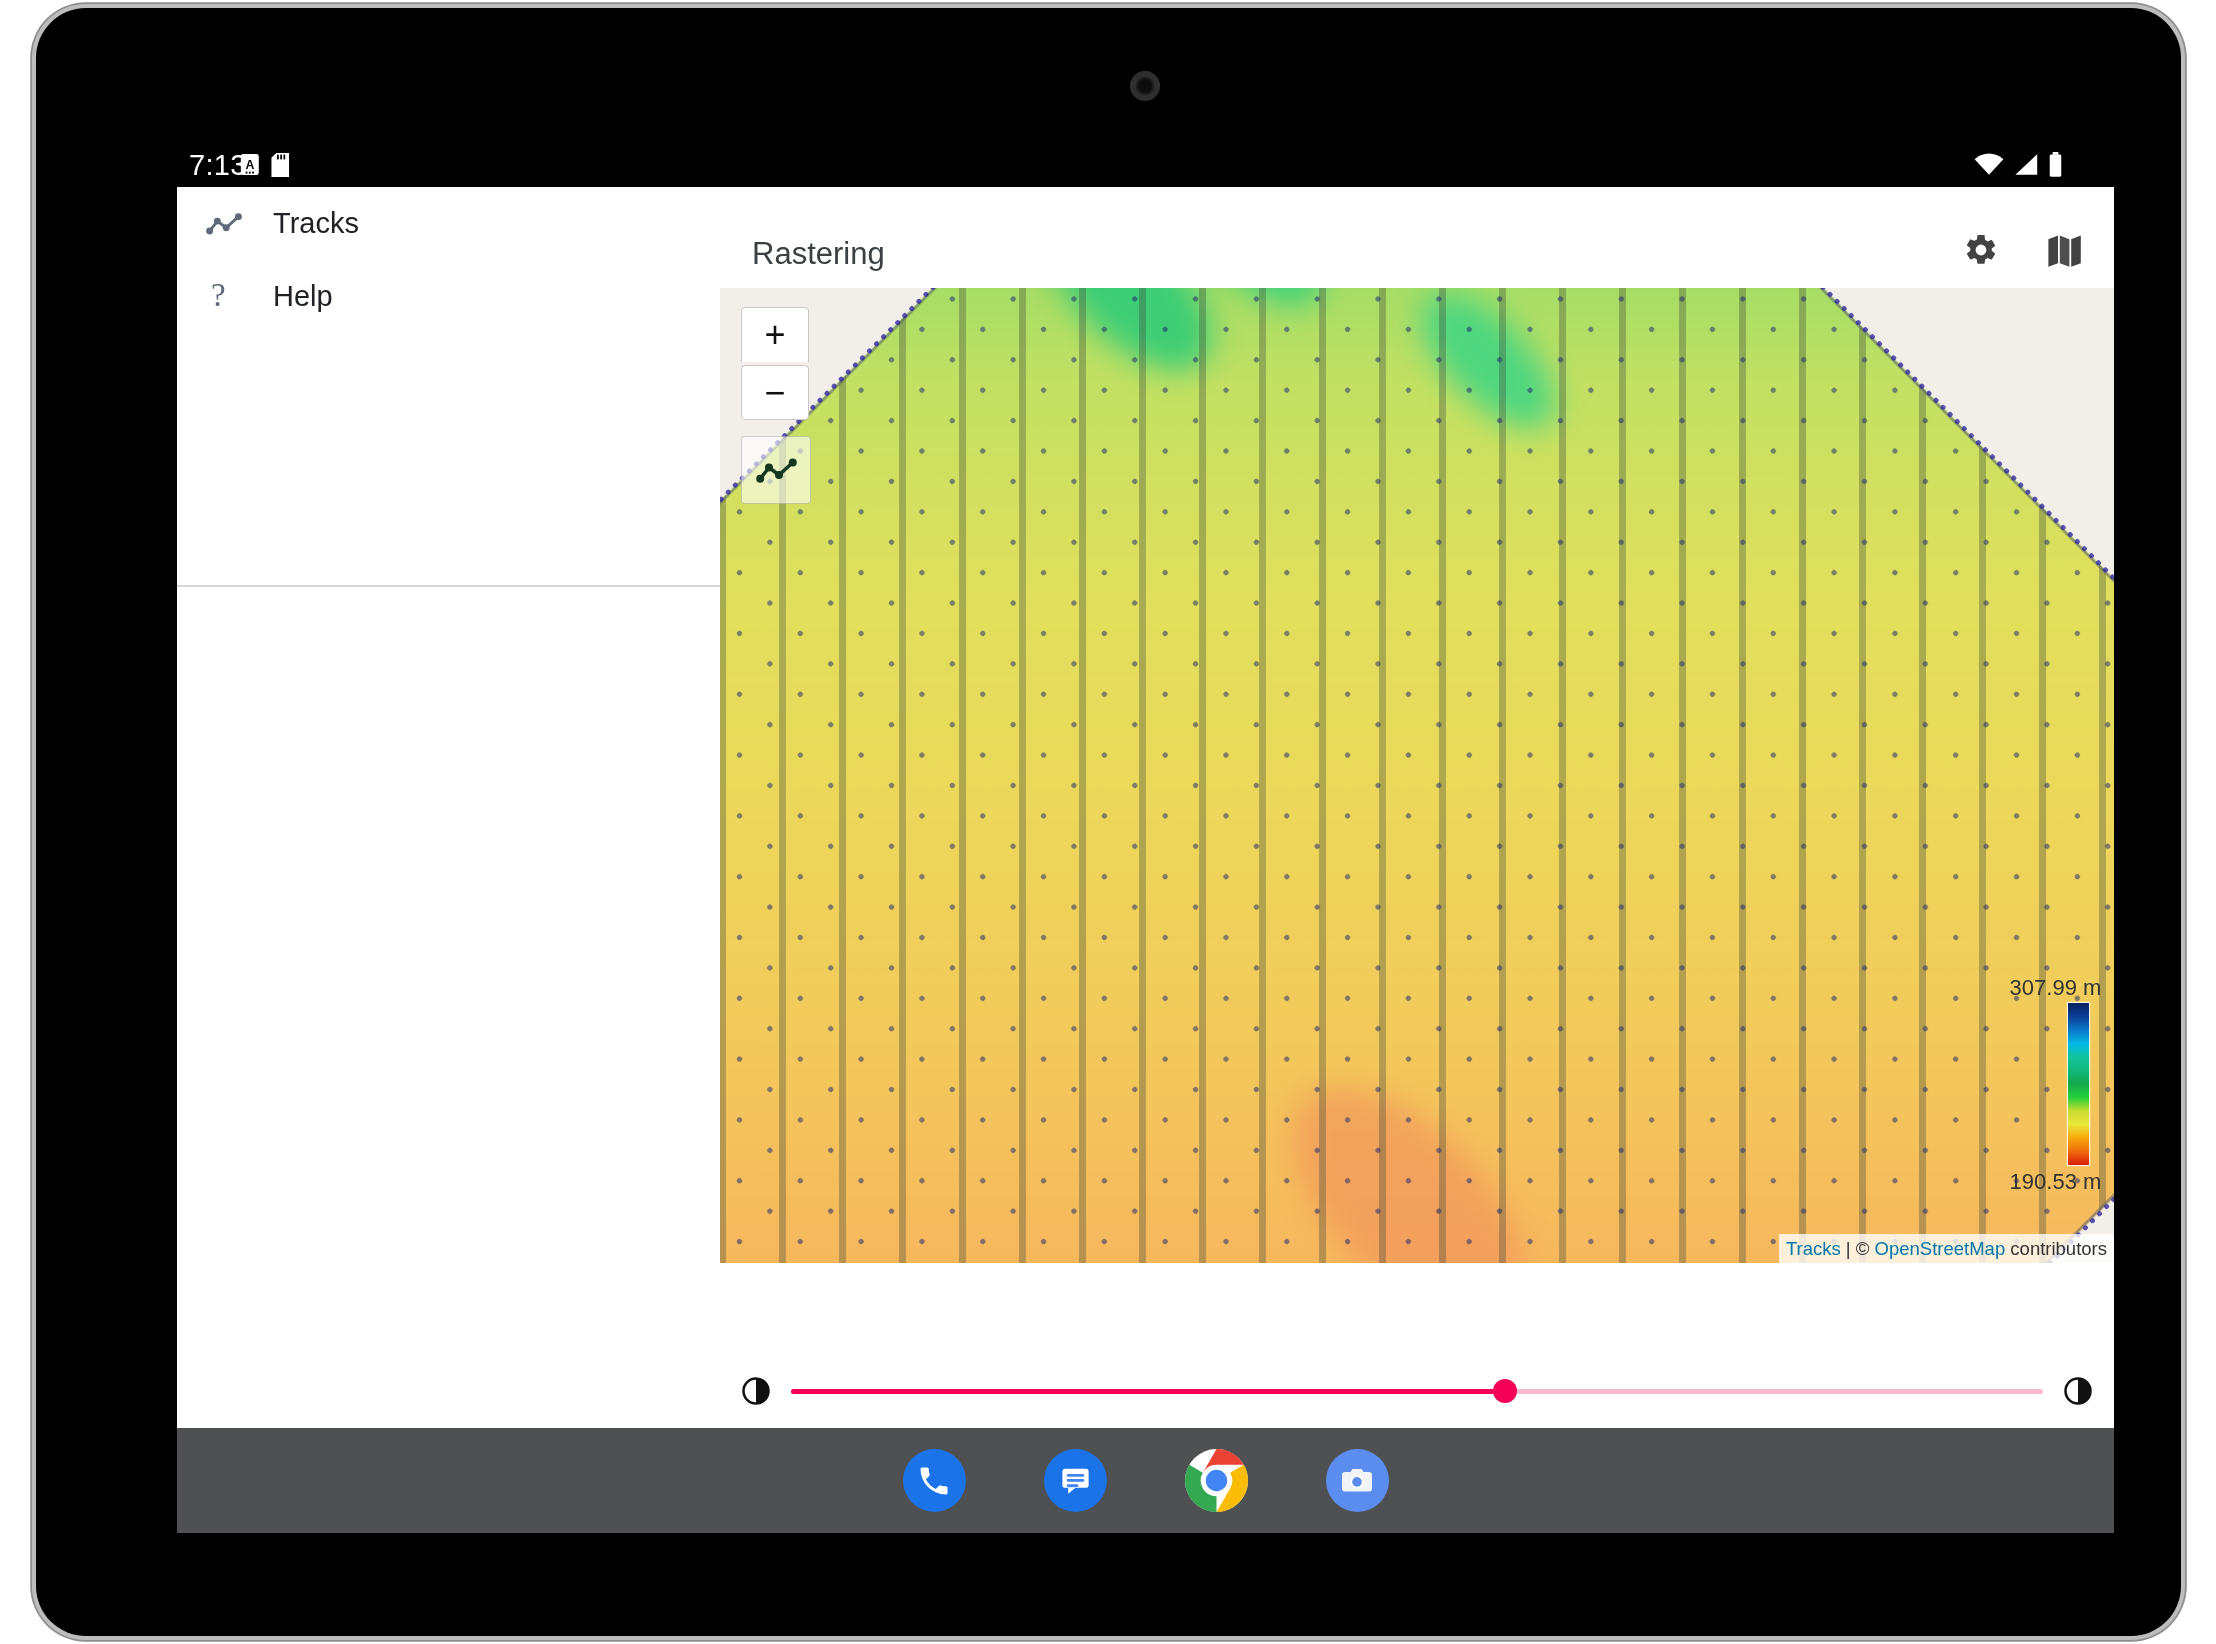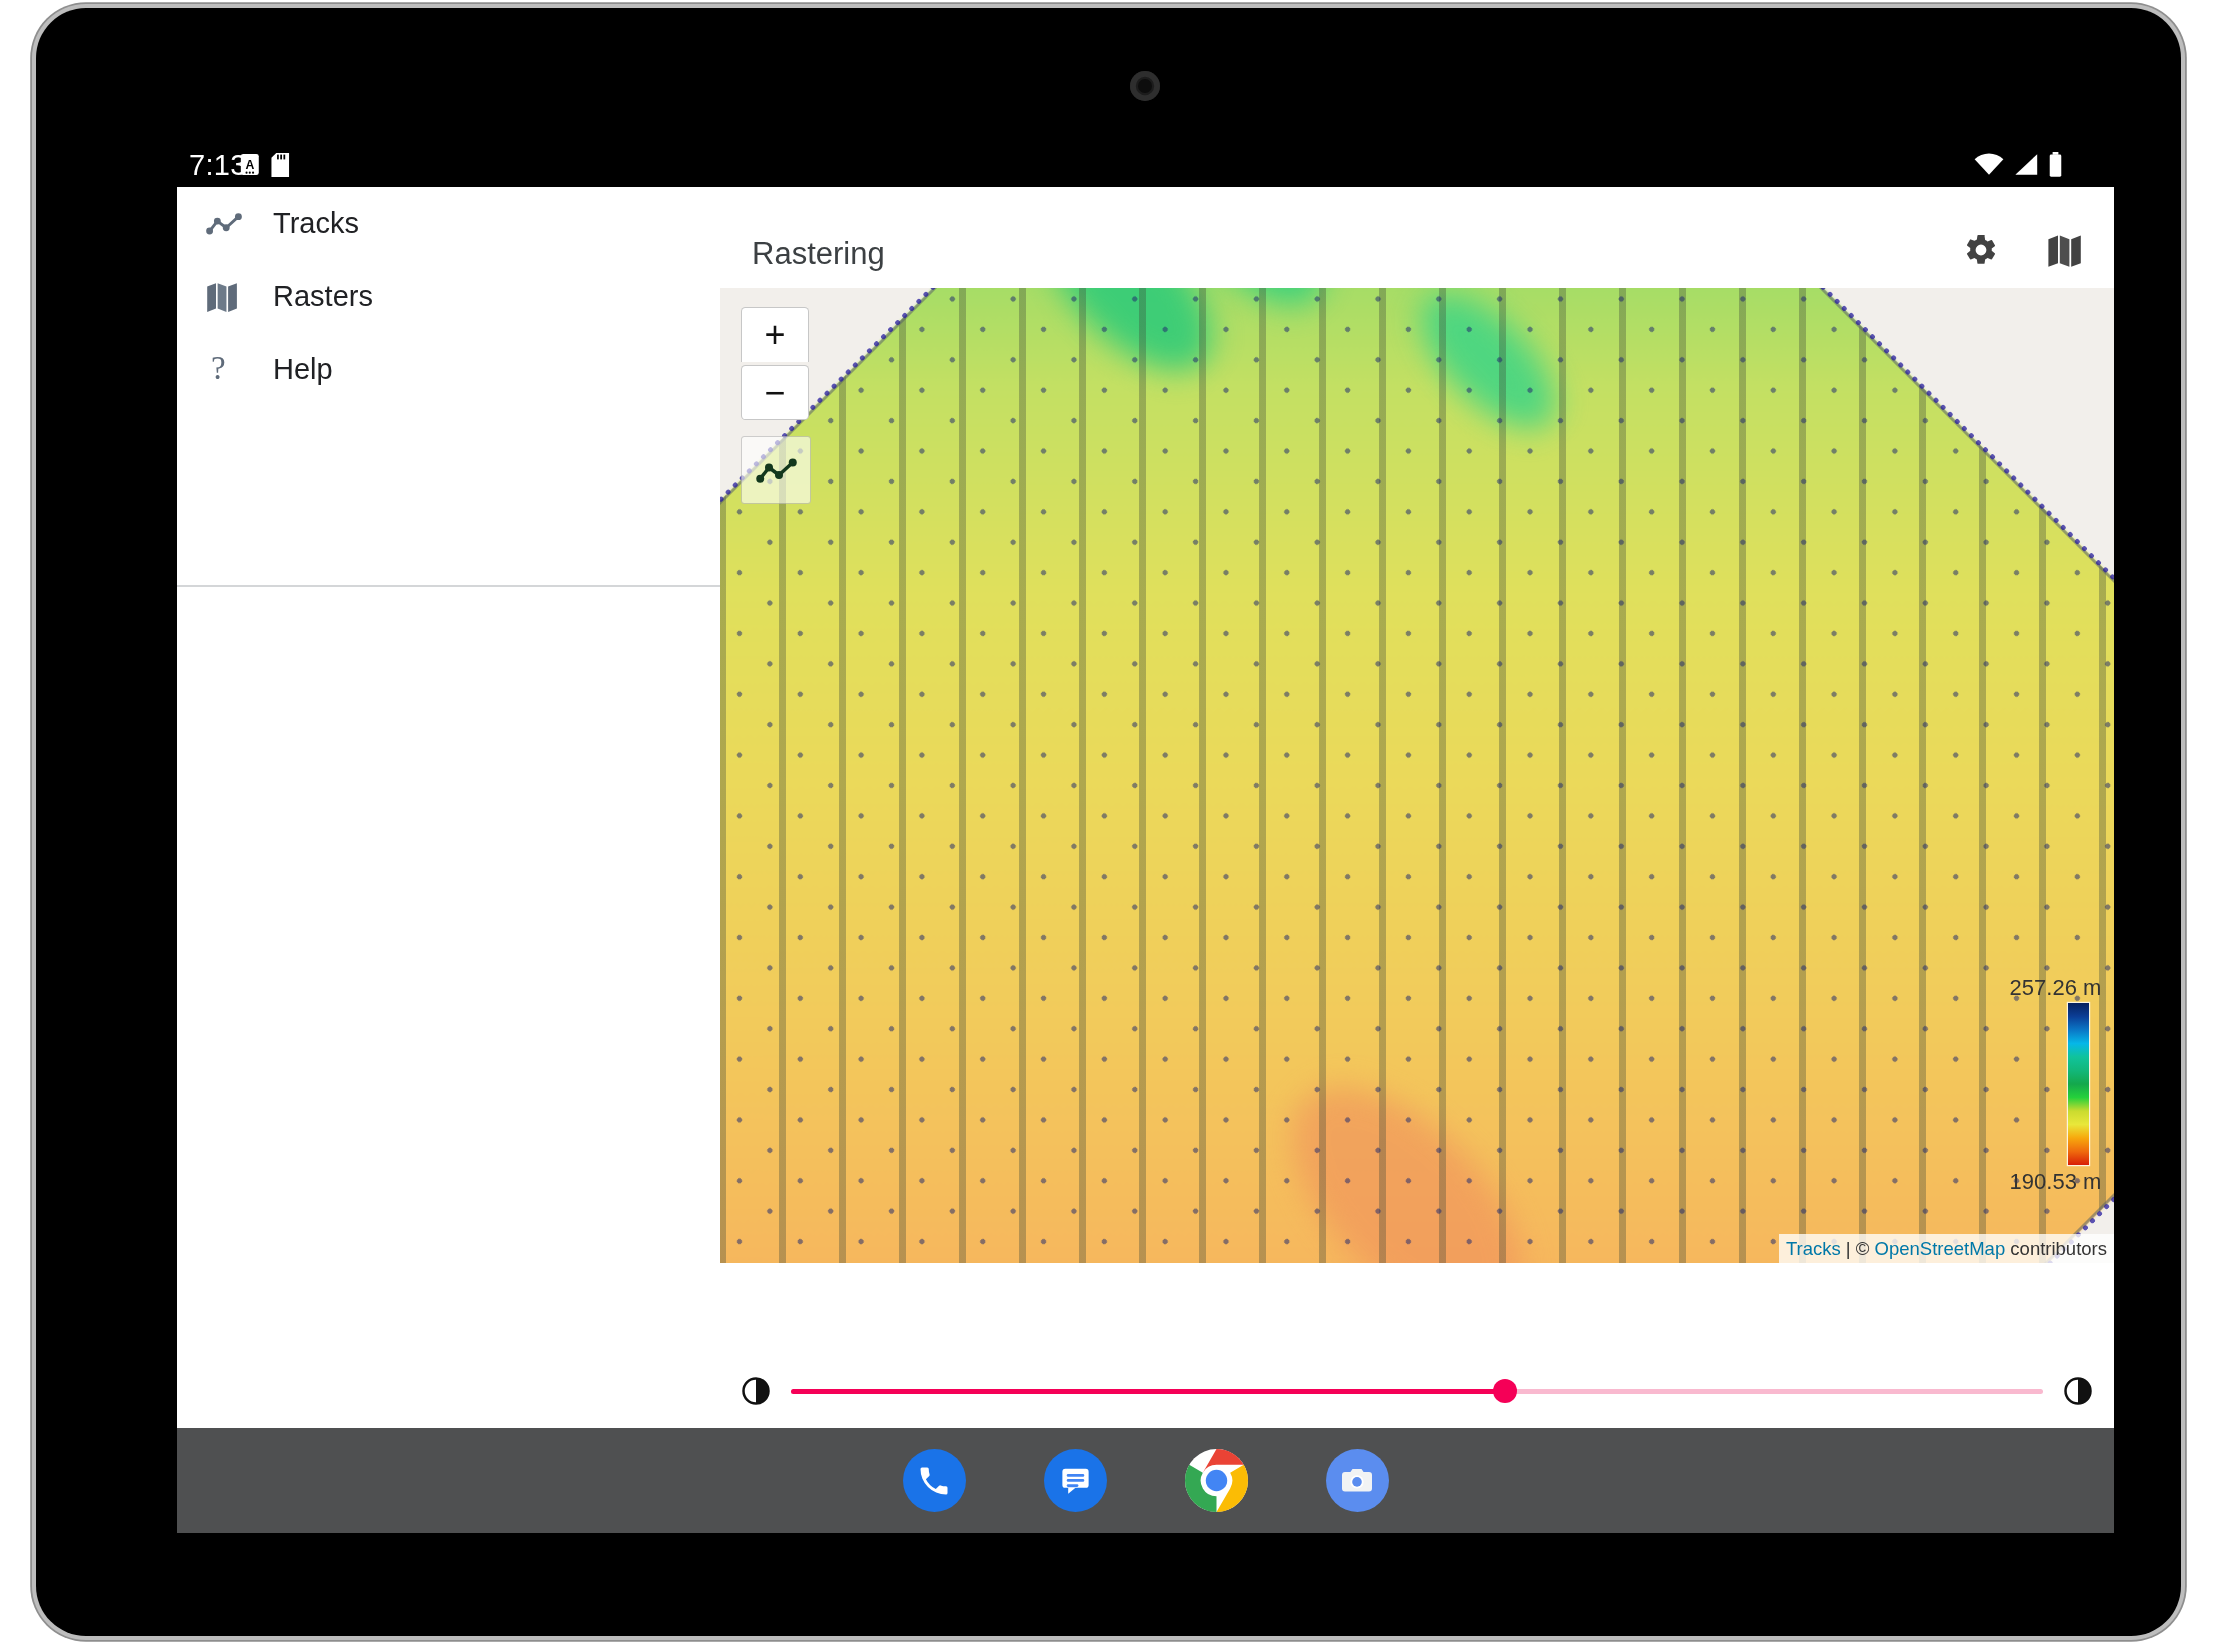--- a/index.html
+++ b/index.html
@@ -270,30 +270,20 @@
               <polyline points="4,19 11,10 19,16 30,6" fill="none" stroke="#5f6b7a" stroke-width="2.6" stroke-linecap="round" stroke-linejoin="round"></polyline>
               <circle cx="4" cy="19" r="3.1" fill="#5f6b7a"></circle>
               <circle cx="11" cy="10" r="3.1" fill="#5f6b7a"></circle>
               <circle cx="19" cy="16" r="3.1" fill="#5f6b7a"></circle>
               <circle cx="30" cy="6" r="3.1" fill="#5f6b7a"></circle>
             </svg>
           </span>
           <span class="nav-label">Tracks</span>
         </div>
 
-        <div class="nav-item">
-          <span class="nav-icon-box">
-            <svg width="33" height="31" viewBox="0 0 30 28">
-              <path d="M2 5 L10 2 L10 25 L2 28 Z" fill="#5f6b7a"></path>
-              <path d="M11.5 2 L19.5 5 L19.5 28 L11.5 25 Z" fill="#6d7a89"></path>
-              <path d="M21 5 L29 2 L29 25 L21 28 Z" fill="#5f6b7a"></path>
-            </svg>
-          </span>
-          <span class="nav-label">Rasters</span>
-        </div>
 
         <div class="nav-item">
           <span class="nav-icon-box">
             <svg width="26.6" height="33" viewBox="0 0 24 30">
               <text x="12" y="24" font-size="30" font-family="Liberation Serif, serif" fill="#5f6b7a" text-anchor="middle">?</text>
             </svg>
           </span>
           <span class="nav-label">Help</span>
         </div>
 
@@ -347,21 +337,21 @@
             <svg width="43" height="30" viewBox="0 0 34 24">
               <polyline points="4,19 11,10 19,16 30,6" fill="none" stroke="#13381d" stroke-width="2.8" stroke-linecap="round" stroke-linejoin="round"></polyline>
               <circle cx="4" cy="19" r="3.2" fill="#13381d"></circle>
               <circle cx="11" cy="10" r="3.2" fill="#13381d"></circle>
               <circle cx="19" cy="16" r="3.2" fill="#13381d"></circle>
               <circle cx="30" cy="6" r="3.2" fill="#13381d"></circle>
             </svg>
           </div>
 
           <div id="legend">
-            <div class="legend-label">257.26 m</div>
+            <div class="legend-label">307.99 m</div>
             <div id="legend-bar" style="background: linear-gradient(rgb(7, 33, 94), rgb(11, 62, 150), rgb(10, 119, 198), rgb(5, 183, 232), rgb(16, 195, 155), rgb(18, 183, 122), rgb(20, 168, 76), rgb(37, 209, 59), rgb(202, 219, 47), rgb(233, 231, 58), rgb(247, 168, 13), rgb(239, 106, 13), rgb(216, 30, 7));"></div>
             <div class="legend-label">190.53 m</div>
           </div>
 
           <div id="map-attribution">
             <a href="#">Tracks</a><span> | © </span><a href="#">OpenStreetMap</a><span> contributors</span>
           </div>
         </div>
 
         <div id="slider-row">

